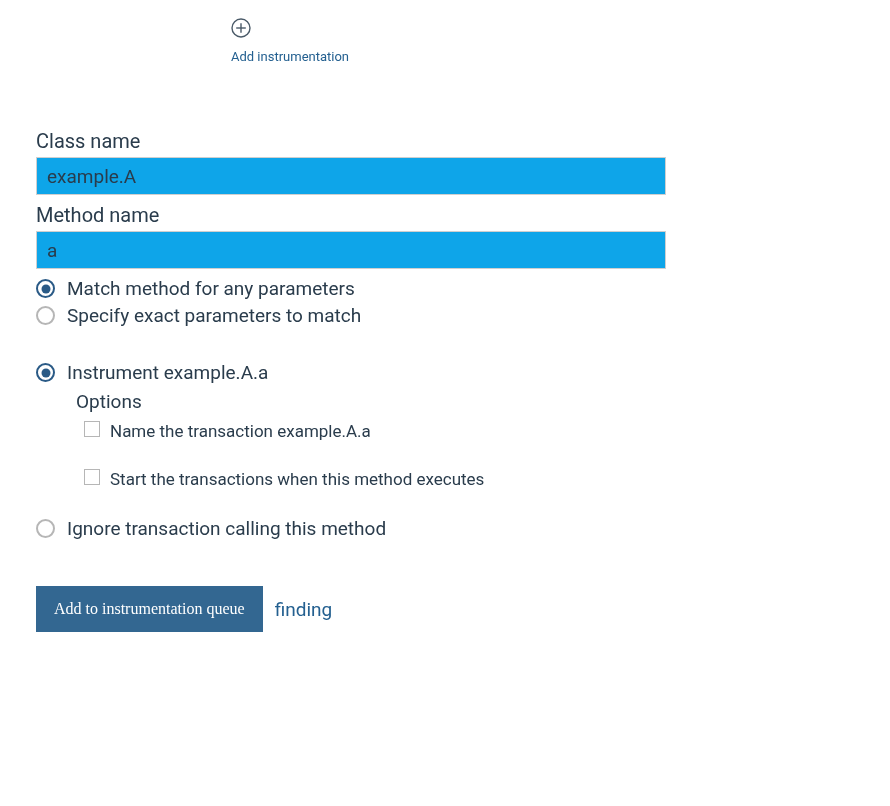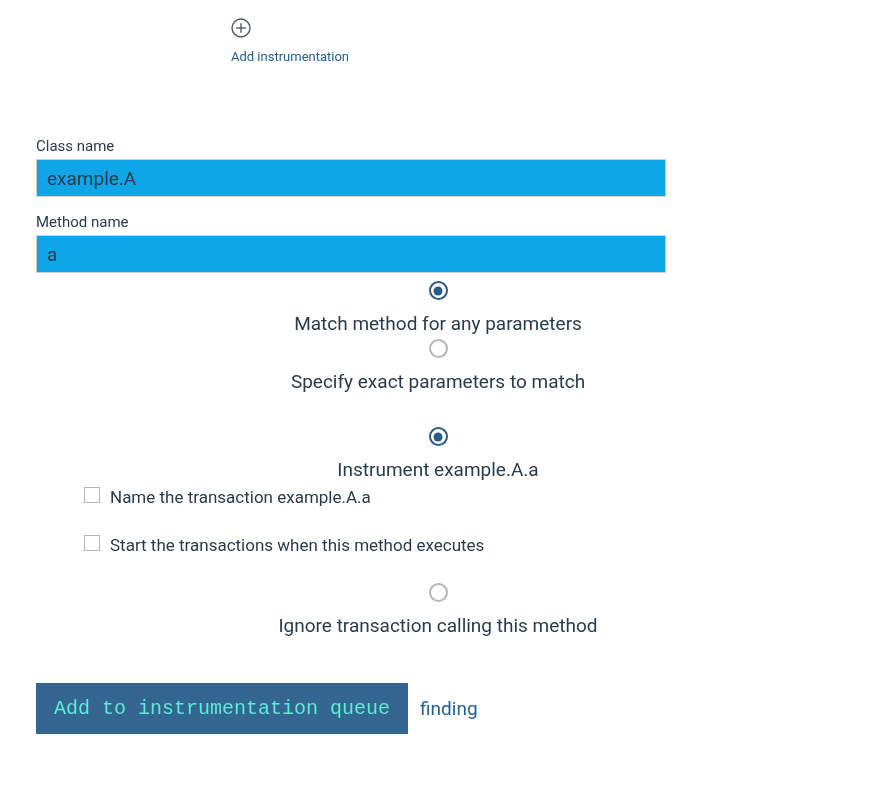--- a/index.html
+++ b/index.html
@@ -49,43 +49,41 @@
       font-size: 13px;
       color: #246090;
       cursor: pointer;
     }
     .form-section {
       padding-left: 36px;
       padding-right: 50px;
       padding-top: 64px;
     }
     .field-label {
-      font-size: 15px;
+      font-size: 20px;
       color: #2a3c4c;
       margin-bottom: 4px;
       display: block;
-      margin-top: 8px;
     }
     .text-input {
       width: 630px;
       height: 38px;
       border: 1px solid #cfcfcf;
       padding: 6px 10px;
       font-size: 19px;
       color: #2a3c4c;
       font-family: inherit;
       margin-bottom: 8px;
       background: #0ea5e9;
     }
     .radio-row {
       display: flex;
       align-items: center;
       gap: 12px;
       margin-bottom: 4px;
-      flex-direction: column;
     }
     .radio {
       appearance: none;
       width: 19px;
       height: 19px;
       border: 2px solid #b6b6b6;
       border-radius: 50%;
       position: relative;
       cursor: pointer;
       flex-shrink: 0;
@@ -144,26 +142,26 @@
       cursor: pointer;
     }
     .button-row {
       display: flex;
       align-items: center;
       gap: 12px;
       margin-top: 46px;
     }
     .primary-button {
       background: #336791;
-      color: #5eead4;
+      color: #ffffff;
       border: none;
       padding: 14px 18px;
-      font-size: 20px;
-      cursor: pointer;
-      font-family: Liberation Mono, monospace;
+      font-size: 16px;
+      cursor: pointer;
+      font-family: Liberation Serif, serif;
     }
     .cancel-link {
       font-size: 19px;
       color: #246090;
       cursor: pointer;
     }
     .spacer-30 {
       height: 30px;
     }
   </style>
@@ -200,20 +198,21 @@
   </div>
 
   <div class="spacer-30"></div>
 
   <div class="radio-row">
     <input type="radio" class="radio" name="action" checked="" style="">
     <label class="radio-label">Instrument example.A.a</label>
   </div>
 
   <div class="options-block">
+    <div class="options-heading">Options</div>
     <div class="checkbox-row">
       <input type="checkbox" class="checkbox" style="">
       <label class="checkbox-label">Name the transaction example.A.a</label>
     </div>
     <div class="checkbox-row">
       <input type="checkbox" class="checkbox" style="">
       <label class="checkbox-label">Start the transactions when this method executes</label>
     </div>
   </div>
 

